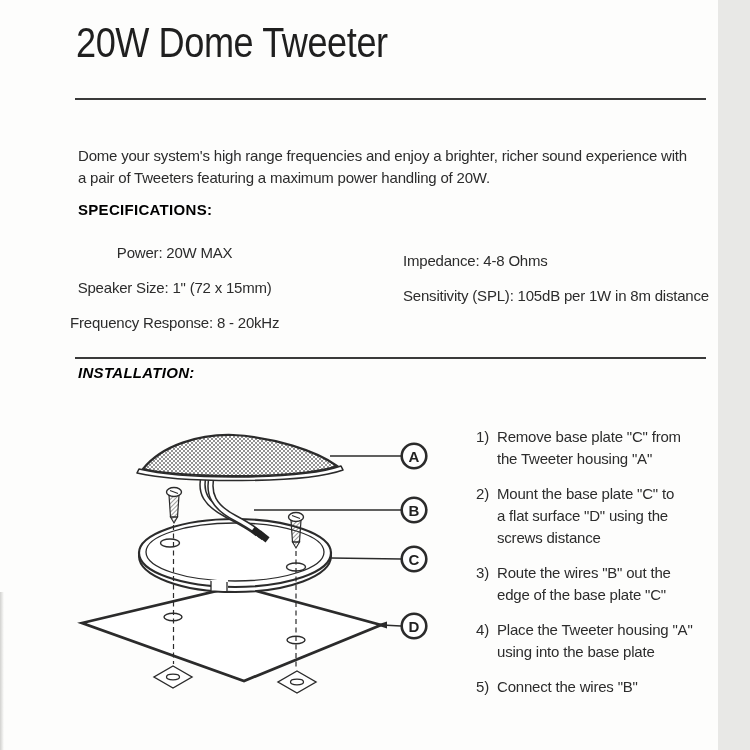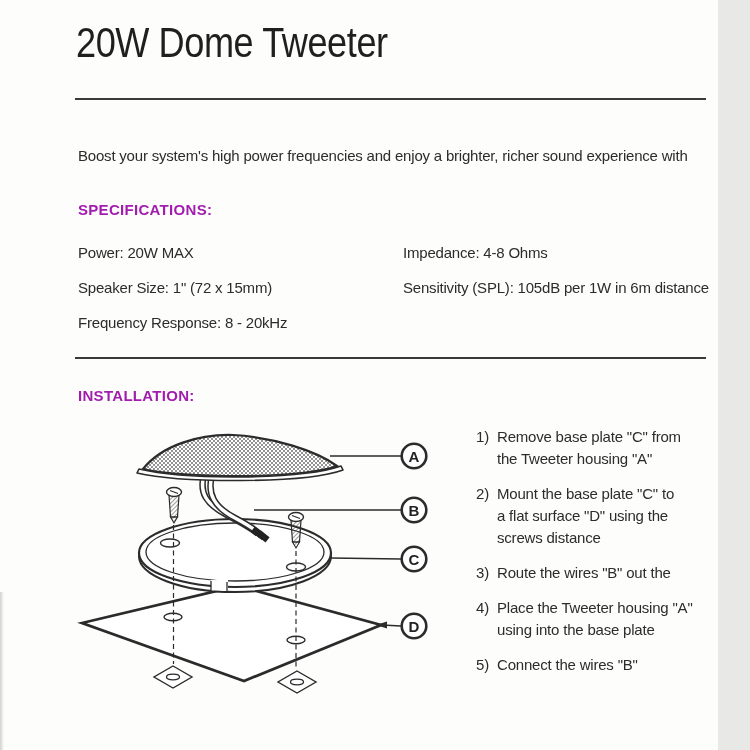--- a/index.html
+++ b/index.html
@@ -25,30 +25,30 @@
   .rule-top{top:98px;}
   .rule-mid{top:357px;}
   .description{
     position:absolute;left:78px;top:130px;
     font-size:15px;line-height:22px;letter-spacing:-0.2px;
   }
   .description span{display:block;}
   .section-label{
     position:absolute;left:78px;
     font-size:15px;font-weight:bold;letter-spacing:0.3px;
-    color:#a21caf;
+    color:#000000;
   }
   .spec-heading{top:201px;}
-  .install-heading{top:387px;}
+  .install-heading{top:364px;font-style:italic;}
   .spec-col{
     position:absolute;top:242px;
     font-size:15px;line-height:22px;letter-spacing:-0.2px;
   }
-  .spec-col.left{left:78px;}
-  .spec-col.right{left:403px;}
+  .spec-col.left{left:70px;text-align:center;}
+  .spec-col.right{left:403px;margin-top:8px;}
   .spec-col .spec-row{margin-bottom:13px;white-space:nowrap;}
   .diagram{position:absolute;left:70px;top:425px;width:380px;height:300px;}
   .steps{
     position:absolute;left:476px;top:422px;width:240px;
     list-style:none;margin:0;padding:0;
     font-size:15px;line-height:22px;letter-spacing:-0.2px;
   }
   .steps li{display:flex;margin:0 0 13px 0;}
   .steps li:first-child{margin-top:4px;}
   .steps .num{flex:0 0 21px;}
@@ -65,34 +65,35 @@
 </head>
 <body>
 
 <div class="page">
 
   <h1 class="page-title">20W Dome Tweeter</h1>
 
   <div class="rule rule-top"></div>
 
   <p class="description">
-    <span>Boost your system's high power frequencies and enjoy a brighter, richer sound experience with</span>
+    <span>Dome your system's high range frequencies and enjoy a brighter, richer sound experience with</span>
+    <span>a pair of Tweeters featuring a maximum power handling of 20W.</span>
   </p>
 
   <div class="section-label spec-heading">SPECIFICATIONS:</div>
 
   <div class="spec-col left">
     <div class="spec-row">Power: 20W MAX</div>
     <div class="spec-row">Speaker Size: 1" (72 x 15mm)</div>
     <div class="spec-row">Frequency Response: 8 - 20kHz</div>
   </div>
 
   <div class="spec-col right">
     <div class="spec-row">Impedance: 4-8 Ohms</div>
-    <div class="spec-row">Sensitivity (SPL): 105dB per 1W in 6m distance</div>
+    <div class="spec-row">Sensitivity (SPL): 105dB per 1W in 8m distance</div>
   </div>
 
   <div class="rule rule-mid"></div>
 
   <div class="section-label install-heading">INSTALLATION:</div>
 
   <svg class="diagram" viewBox="0 0 380 300" xmlns="http://www.w3.org/2000/svg">
     <defs>
       <pattern id="mesh" width="4" height="4" patternUnits="userSpaceOnUse">
         <path d="M0,0 L4,4 M4,0 L0,4" stroke="#4a4a4a" stroke-width="0.6" fill="none"></path>
@@ -197,20 +198,21 @@
       <div>
         <span class="line">Mount the base plate "C" to</span>
         <span class="line">a flat surface "D" using the</span>
         <span class="line">screws distance</span>
       </div>
     </li>
     <li>
       <span class="num">3)</span>
       <div>
         <span class="line">Route the wires "B" out the</span>
+        <span class="line">edge of the base plate "C"</span>
       </div>
     </li>
     <li>
       <span class="num">4)</span>
       <div>
         <span class="line">Place the Tweeter housing "A"</span>
         <span class="line">using into the base plate</span>
       </div>
     </li>
     <li>

